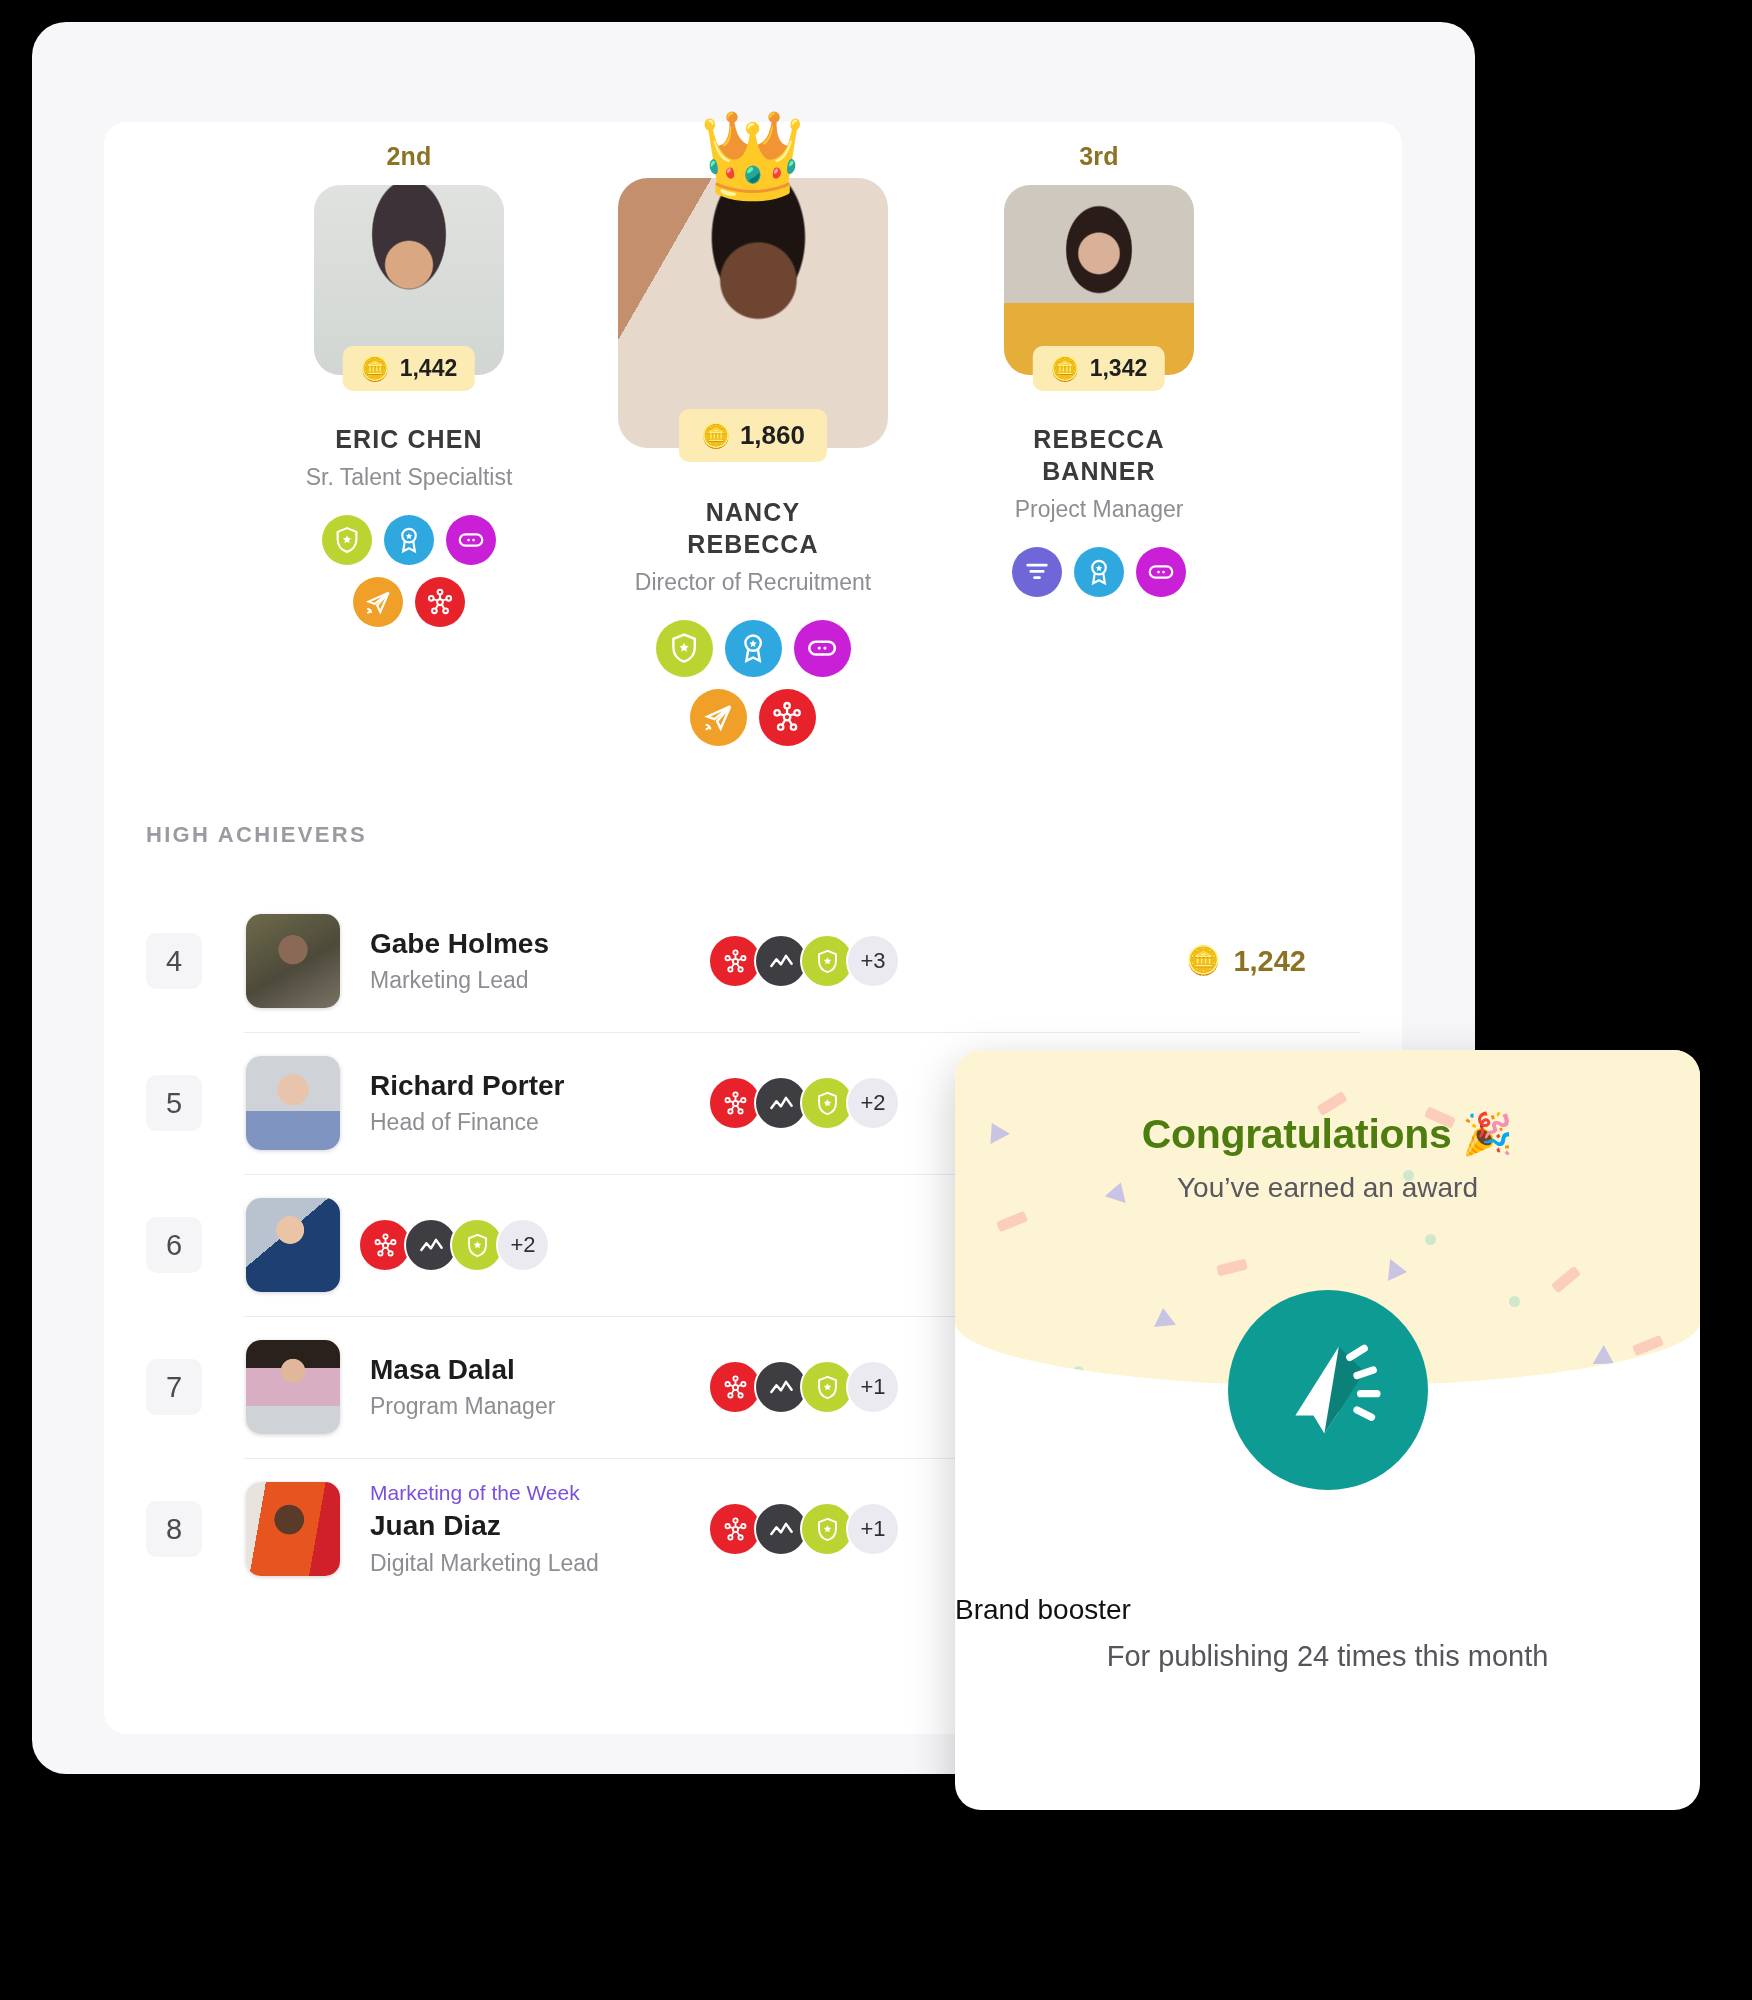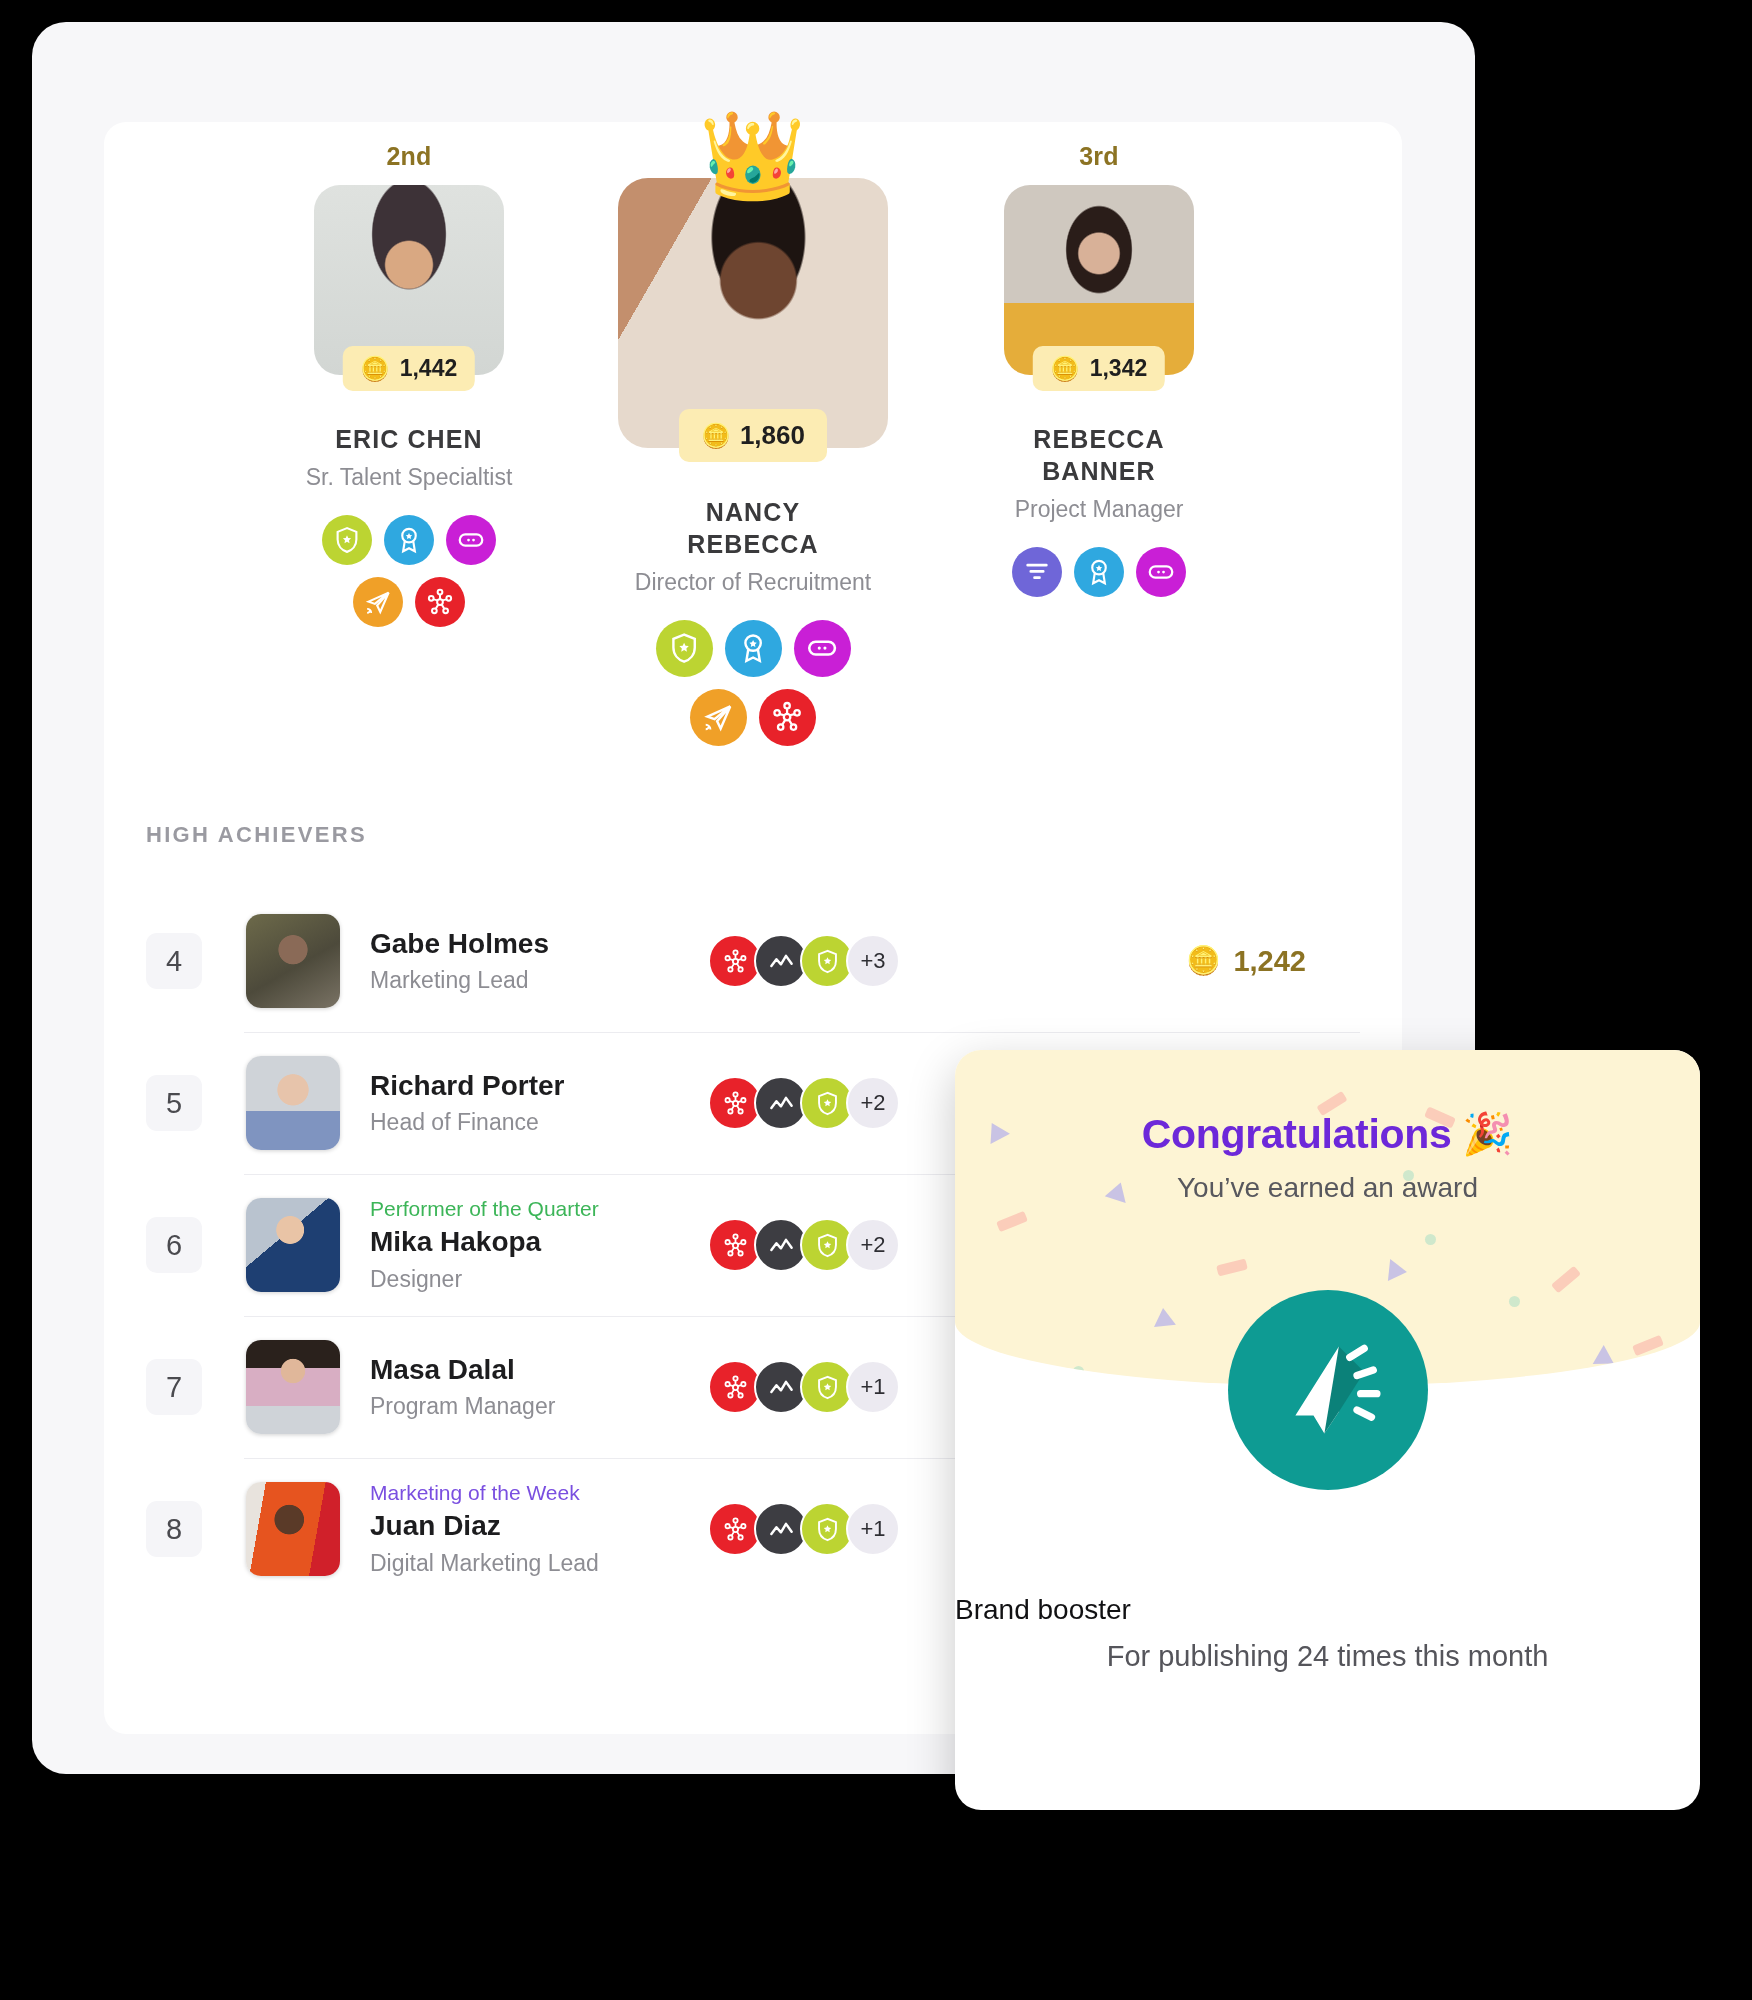--- a/index.html
+++ b/index.html
@@ -297,21 +297,21 @@
     border-radius: 0 0 50% 50% / 0 0 64px 64px;
     overflow: hidden;
   }
   .congrats-title {
     position: relative;
     z-index: 3;
     text-align: center;
     padding-top: 60px;
     font-size: 41px;
     font-weight: bold;
-    color: #6d28d9;
+    color: #4d7c0f;
     letter-spacing: -.3px;
   }
   .congrats-sub {
     position: relative;
     z-index: 3;
     text-align: center;
     margin-top: 14px;
     font-size: 28px;
     color: #58585e;
   }
@@ -597,25 +597,20 @@
             <div class="rbadge more">+2</div>
           </div>
           <div class="row-points">
             <span></span>
           </div>
         </div>
 
         <div class="row">
           <div class="rank-box">6</div>
           <div class="row-avatar ph-mika"></div>
-          <div class="row-text">
-            <div class="row-kicker" style="color:#3cb558">Performer of the Quarter</div>
-            <div class="row-name">Mika Hakopa</div>
-            <div class="row-role">Designer</div>
-          </div>
           <div class="row-badges">
             <div class="rbadge" style="background:#e8222a">
               <svg viewBox="0 0 24 24" fill="none" stroke="#fff" stroke-width="1.6">
                   <circle cx="12" cy="12" r="2.3"></circle>
                   <circle cx="12" cy="4" r="1.9"></circle>
                   <circle cx="19" cy="9" r="1.9"></circle>
                   <circle cx="16.5" cy="19" r="1.9"></circle>
                   <circle cx="7.5" cy="19" r="1.9"></circle>
                   <circle cx="5" cy="9" r="1.9"></circle>
                   <path d="M12 6v3.7M13.9 10.7 17.2 9.9M13.3 13.9l2 3.3M10.7 13.9l-2 3.3M10.1 10.7 6.8 9.9"></path>

